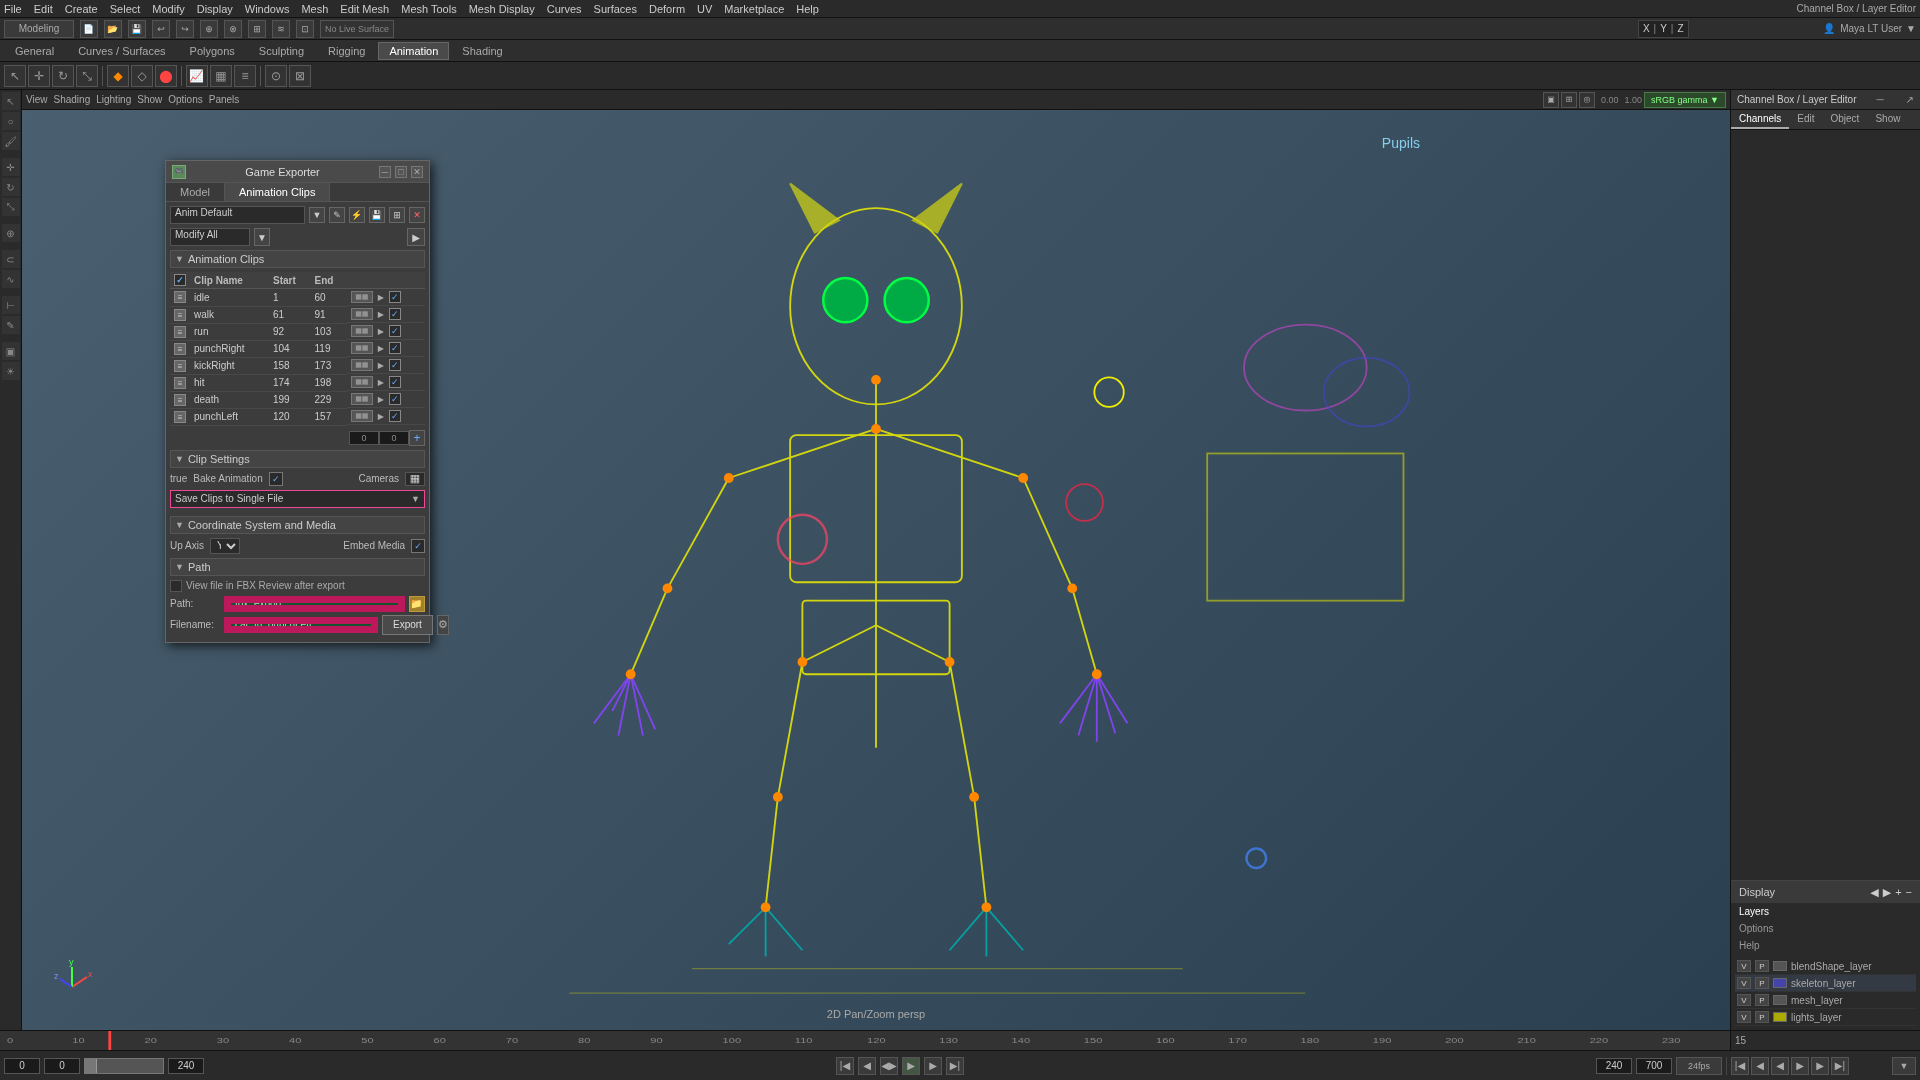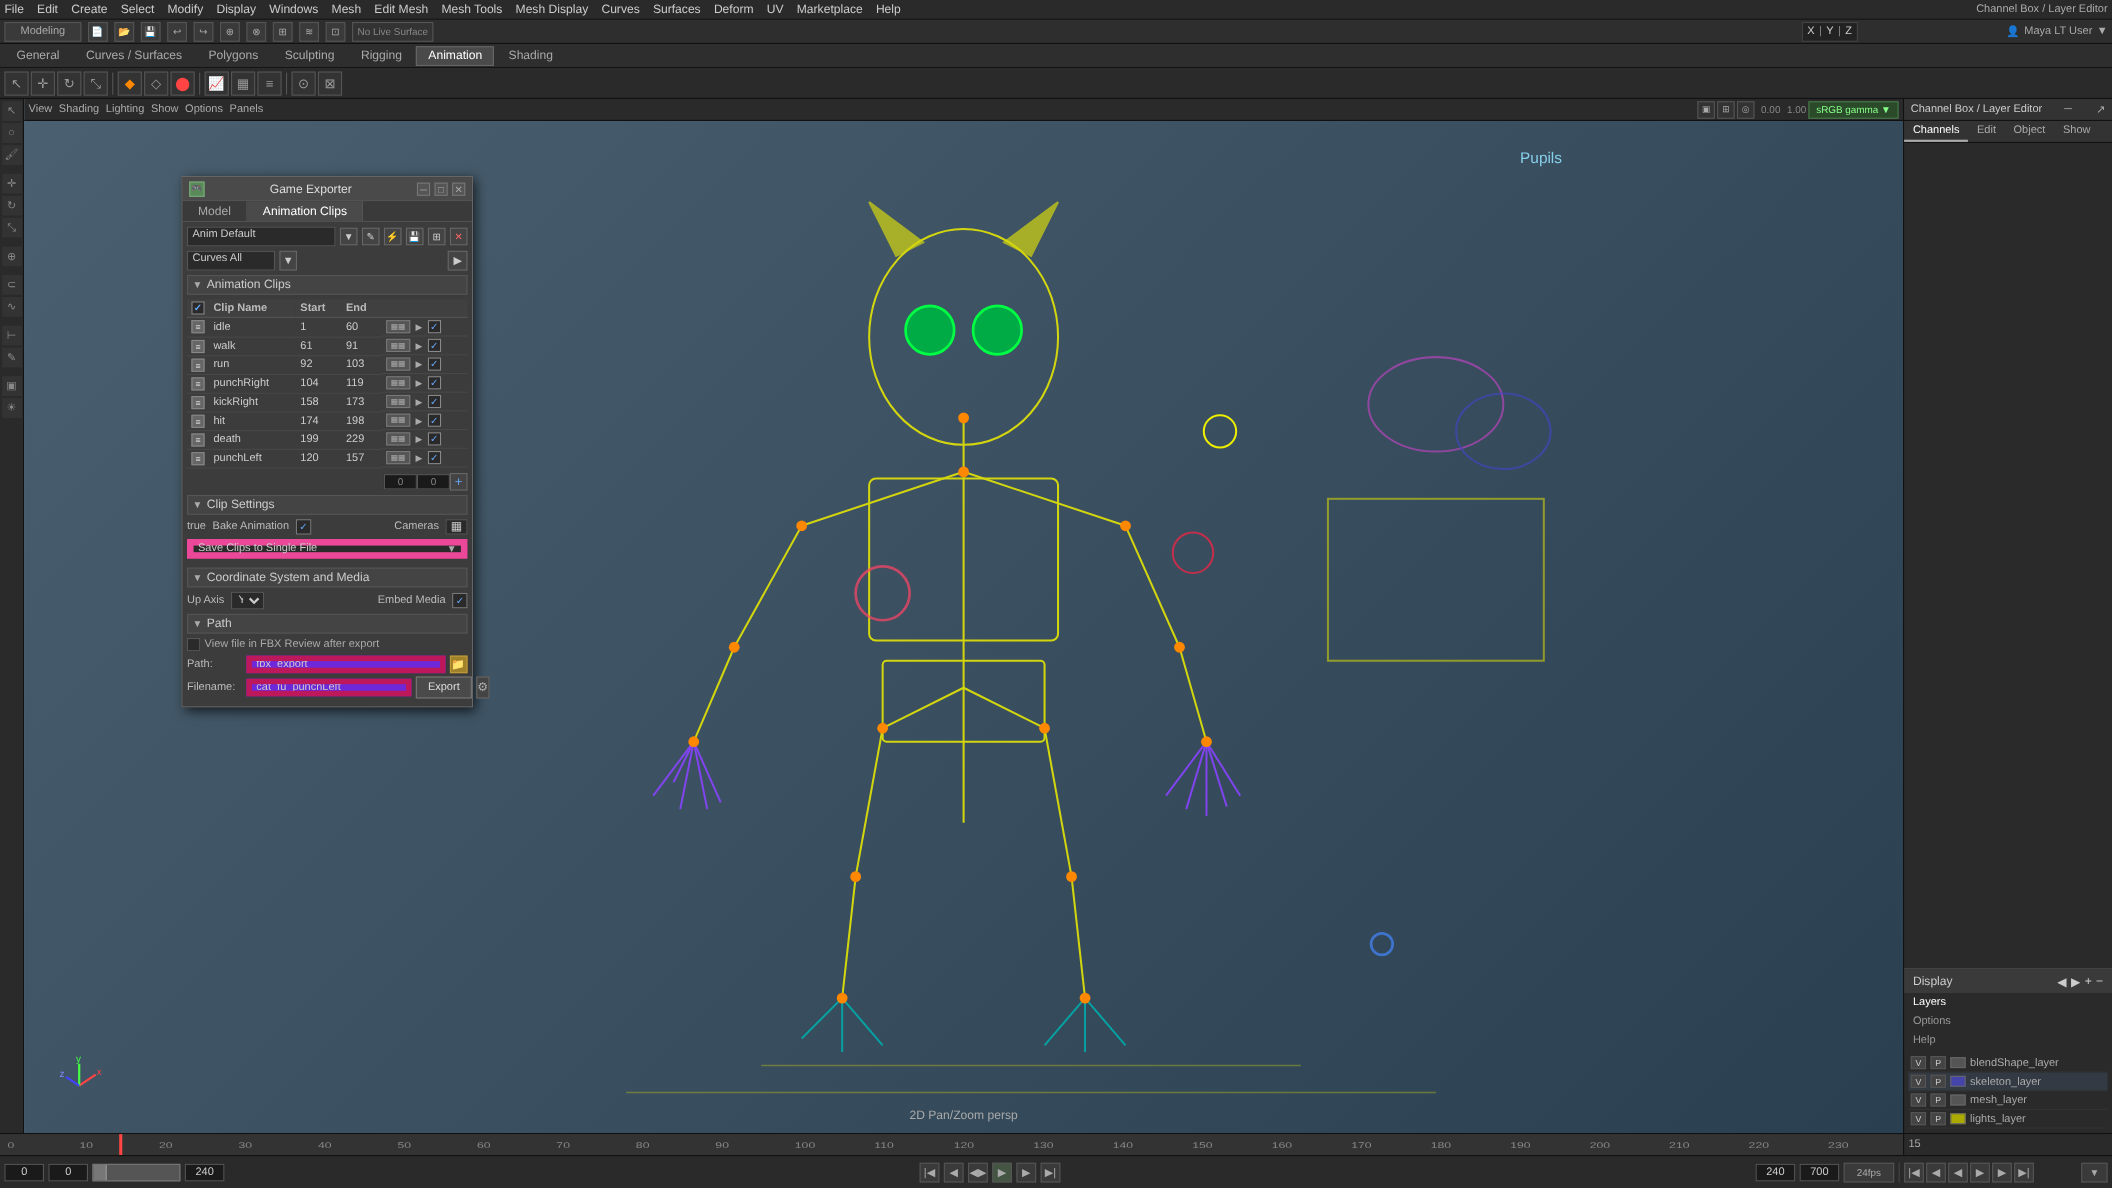--- a/index.html
+++ b/index.html
@@ -458,21 +458,21 @@
       display: inline-flex; align-items: center; justify-content: center;
       font-size: 9px; color: #6af; cursor: pointer;
     }
     .ge-checkbox.checked::after { content: '✓'; }
 
     
     .ge-fullwidth-select {
       width: 100%;
       height: 18px;
       background: #2a2a2a;
-      border: 6px solid #ec4899;
+      border: 1px solid #ec4899;
       color: #ccc;
       font-size: 10px;
       padding: 0 4px;
       margin-bottom: 4px;
       display: flex;
       align-items: center;
       justify-content: space-between;
     }
     .ge-fullwidth-select .select-arrow {
       color: #aaa; font-size: 9px;
@@ -498,22 +498,22 @@
     .ge-path-row {
       display: flex;
       align-items: center;
       margin-bottom: 3px;
       gap: 4px;
     }
     .ge-path-label { font-size: 10px; color: #bbb; min-width: 50px; }
     .ge-path-input {
       flex: 1;
       height: 16px;
-      background: #6d28d9;
-      border: 5px solid #be185d;
+      background: #14532d;
+      border: 7px solid #be185d;
       color: #ccc;
       font-size: 10px;
       padding: 0 4px;
     }
     .ge-folder-btn {
       width: 16px; height: 16px;
       background: #a0822a;
       border: 1px solid #c09a3a;
       display: flex; align-items: center; justify-content: center;
       cursor: pointer; font-size: 10px;
@@ -942,21 +942,21 @@
       <div class="ge-preset-select">Anim Default</div>
       <div class="ge-small-btn">▼</div>
       <div class="ge-small-btn">✎</div>
       <div class="ge-small-btn">⚡</div>
       <div class="ge-small-btn">💾</div>
       <div class="ge-small-btn">⊞</div>
       <div class="ge-small-btn" style="color:#f66;">✕</div>
     </div>
 
     <div class="ge-export-row">
-      <div class="ge-export-select">Curves All</div>
+      <div class="ge-export-select">Modify All</div>
       <div class="ge-arrow-btn">▼</div>
       <span style="flex:1;"></span>
       <div class="ge-arrow-btn" style="width:auto;padding:0 4px;font-size:10px;color:#ccc;">▶</div>
     </div>
 
     <div class="ge-section-header">
       <span class="ge-section-arrow">▼</span>
       <span>Animation Clips</span>
     </div>
 

